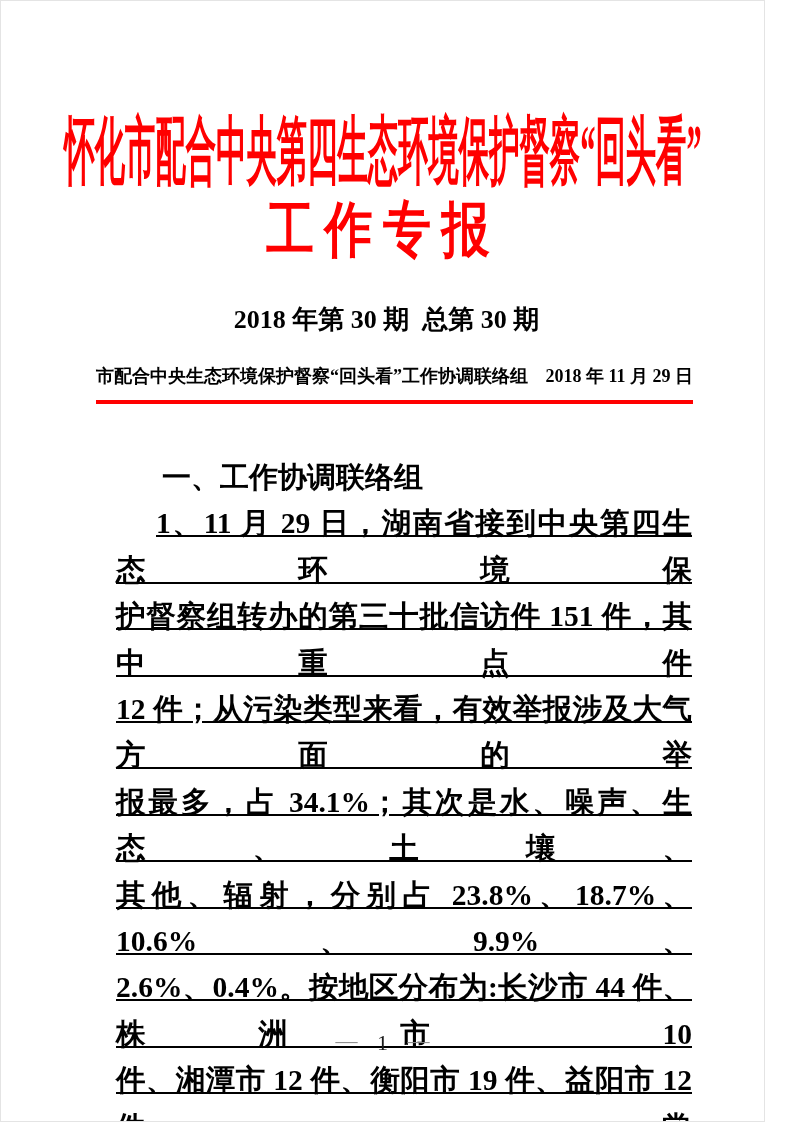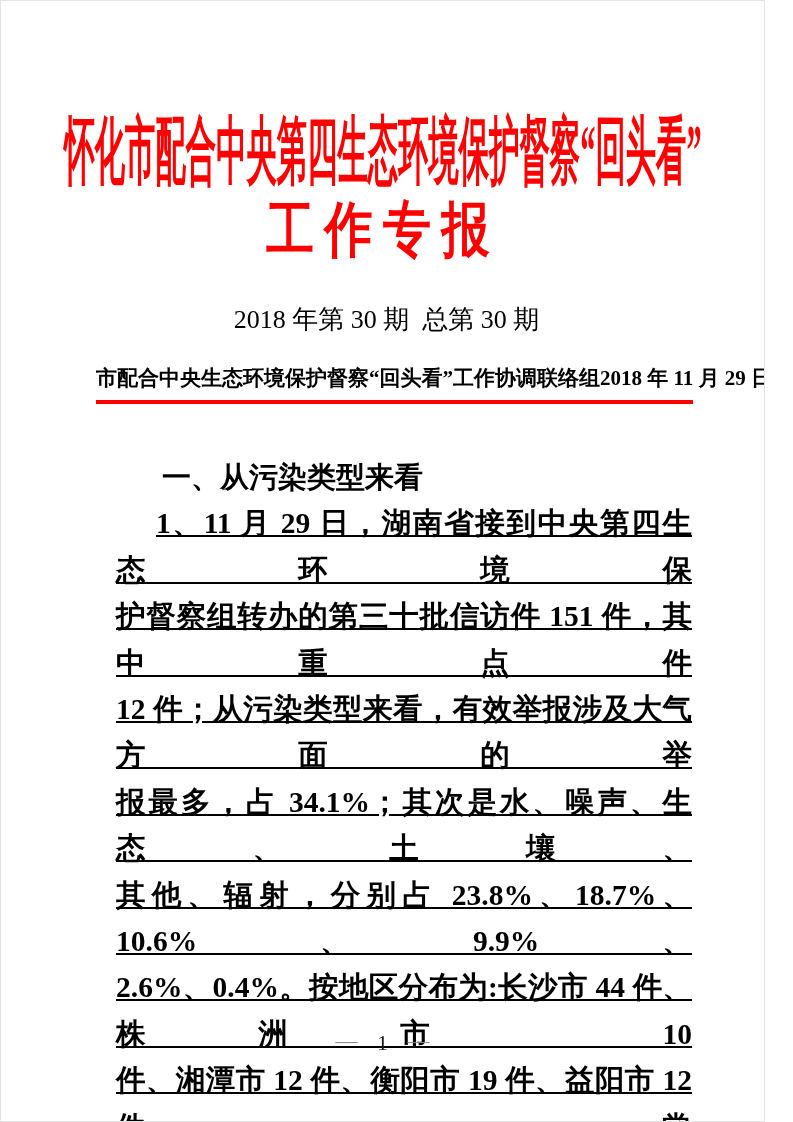--- a/index.html
+++ b/index.html
@@ -43,33 +43,33 @@
     letter-spacing: 13px;
   }
   
   .issue-line {
     position: absolute;
     top: 301px;
     left: 8px;
     right: 0;
     text-align: center;
     font-size: 26px;
-    font-weight: 400;
+    font-weight: 700;
     white-space: pre;
   }
   
   .masthead-row {
     position: absolute;
     top: 363px;
     left: 95px;
     width: 597px;
     display: flex;
     justify-content: space-between;
     align-items: center;
-    font-size: 21px;
+    font-size: 18px;
     font-weight: 700;
     white-space: nowrap;
   }
   .red-rule {
     position: absolute;
     top: 399px;
     left: 95px;
     width: 597px;
     height: 4px;
     background: #ff0000;
@@ -132,21 +132,21 @@
   <div class="issue-line">2018 年第 30 期  总第 30 期</div>
 
   <div class="masthead-row">
     <span>市配合中央生态环境保护督察“回头看”工作协调联络组</span>
     <span>2018 年 11 月 29 日</span>
   </div>
 
   <div class="red-rule"></div>
 
   <div class="doc-body">
-    <div class="section-heading">一、从污染类型来看</div>
+    <div class="section-heading">一、工作协调联络组</div>
 
     <div>
       <span class="body-line fill indent">1、11 月 29 日，湖南省接到中央第四生态环境保</span>
       <span class="body-line fill">护督察组转办的第三十批信访件 151 件，其中重点件</span>
       <span class="body-line fill">12 件；从污染类型来看，有效举报涉及大气方面的举</span>
       <span class="body-line fill">报最多，占 34.1%；其次是水、噪声、生态、土壤、</span>
       <span class="body-line fill">其他、辐射，分别占 23.8%、18.7%、10.6%、9.9%、</span>
       <span class="body-line fill">2.6%、0.4%。按地区分布为:长沙市 44 件、株洲市 10</span>
       <span class="body-line fill">件、湘潭市 12 件、衡阳市 19 件、益阳市 12 件、常</span>
 

